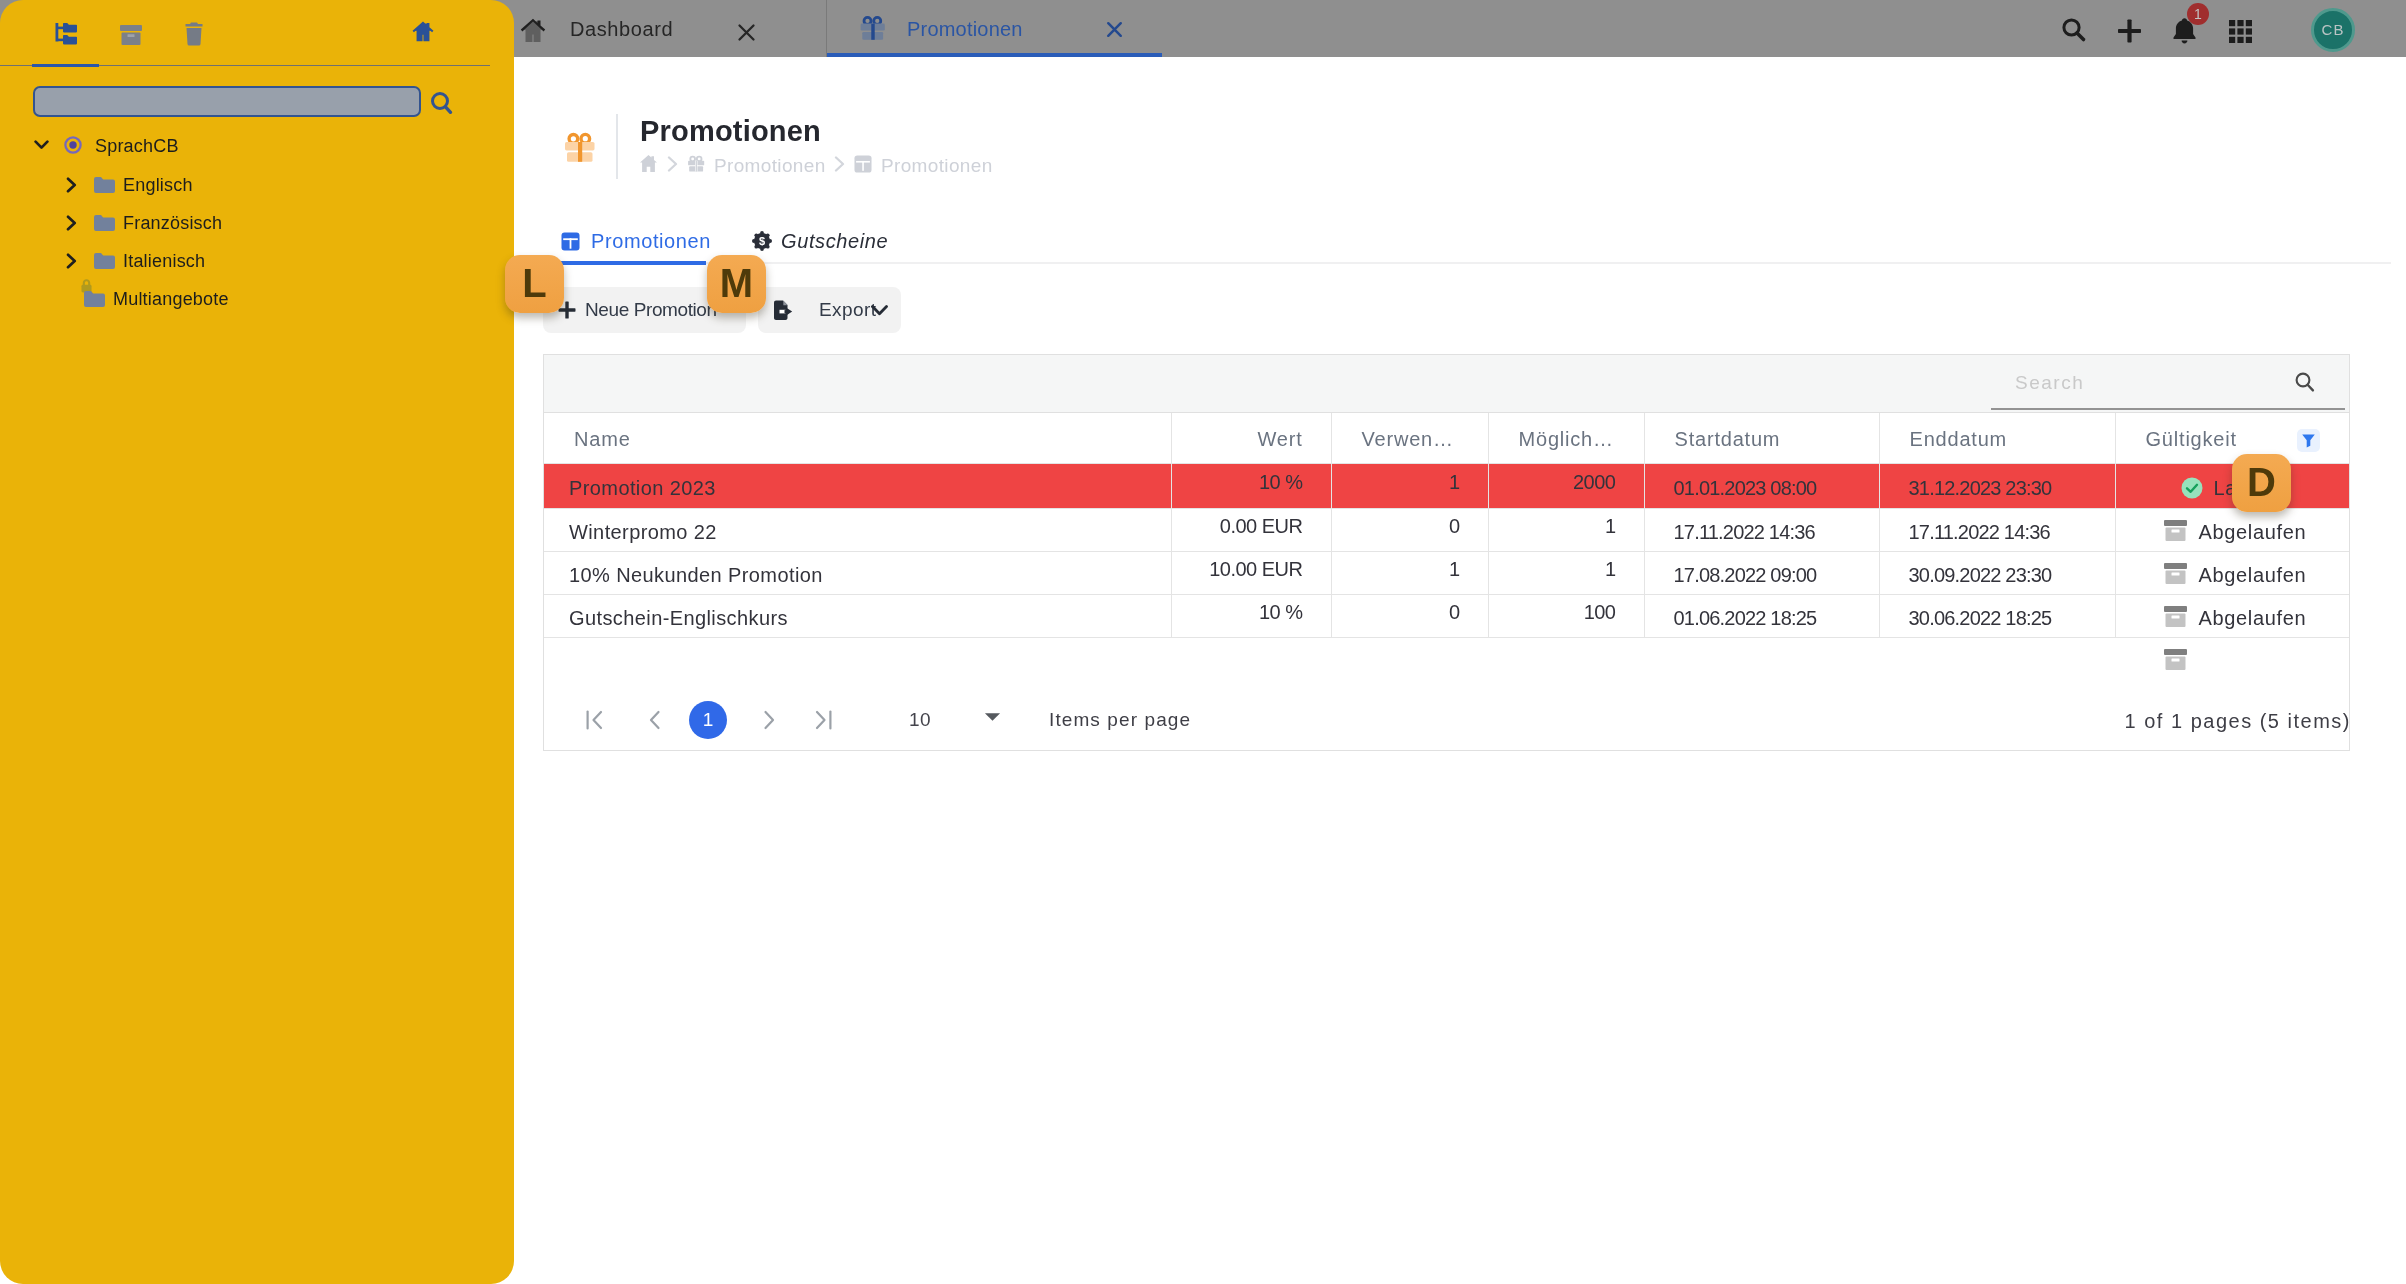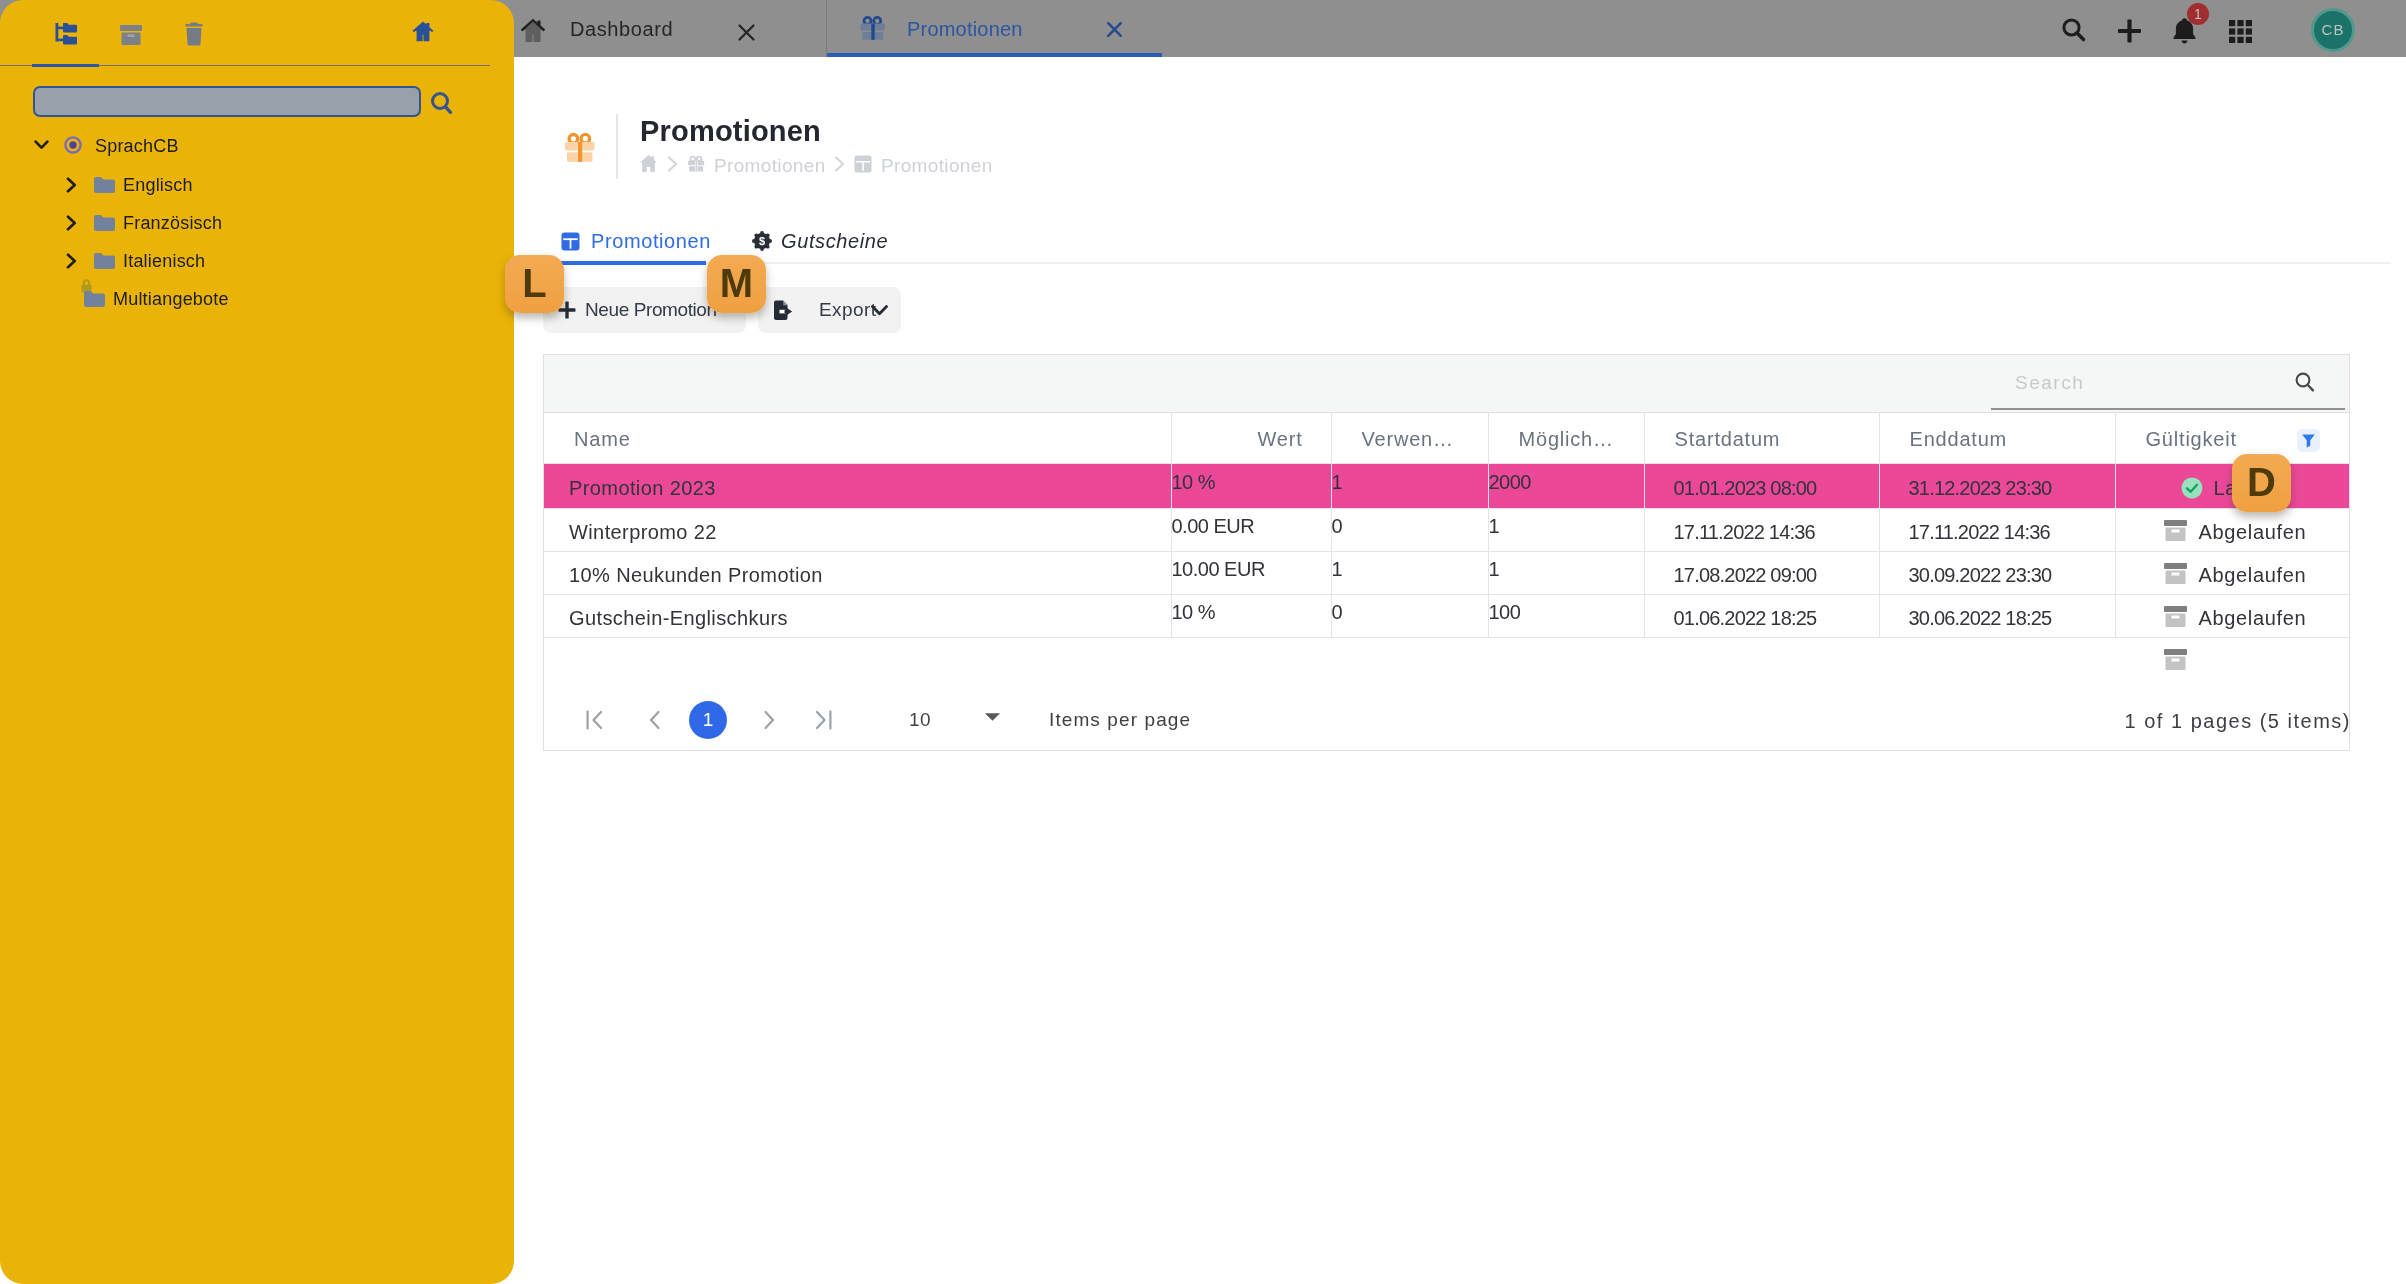--- a/index.html
+++ b/index.html
@@ -46,22 +46,22 @@
 #searchph { left:1471px; top:17px; font-size:19px; color:#c9c9c9; letter-spacing:1.5px; position:absolute; }
 #searchline { left:1447px; top:53px; width:354px; height:1.5px; background:#939393; position:absolute; }
 
 table.g { border-collapse:collapse; table-layout:fixed; width:1805px; }
 table.g col.c0{width:627px} table.g col.c1{width:160px} table.g col.c2{width:157px} table.g col.c3{width:156px} table.g col.c4{width:235px} table.g col.c5{width:236px} table.g col.c6{width:234px}
 table.g th { font-weight:normal; font-size:20px; color:#6a7380; text-align:left; border-right:1px solid #e4e4e4; border-bottom:1px solid #e4e4e4; height:50px; padding:3px 0 0 30px; letter-spacing:0.8px; }
 table.g th.r { text-align:right; padding:3px 28px 0 0; }
 table.g td { font-size:20px; color:#33333b; border-right:1px solid #e4e4e4; border-bottom:1px solid #e4e4e4; height:43px; padding:5px 0 0 25px; letter-spacing:0.4px; white-space:nowrap; overflow:hidden; }
 table.g td.dt { letter-spacing:-0.8px; padding-left:29px; }
 table.g td.r { letter-spacing:-0.5px; }
-table.g td.r { padding:5px 28px 12px 0; }
-table.g tr.hl td { background:#ec4899; height:45px; }
+table.g td.r { text-align:right; padding:5px 28px 12px 0; }
+table.g tr.hl td { background:#ef4444; height:45px; }
 table.g th:last-child, table.g td:last-child { border-right:none; }
 table.g tr.last td { border-bottom:1px solid #e4e4e4; }
 
 #gridfooter { left:0; top:326px; width:1805px; height:69px; background:#fff; position:absolute; }
 #pgcircle { left:145px; top:20px; width:38px; height:38px; border-radius:50%; background:#3069e8; color:#fff; font-size:19px; text-align:center; line-height:38px; position:absolute; }
 #itemsper { left:505px; top:28px; font-size:19px; color:#3e3e46; letter-spacing:1.1px; position:absolute; }
 #pagesinfo { right:-2px; top:29px; font-size:20px; color:#3e3e46; letter-spacing:1.5px; position:absolute; }
 #tensel { left:365px; top:28px; font-size:19px; color:#44444c; letter-spacing:0.5px; position:absolute; }
 table.g td.gcell { padding-left:83px; letter-spacing:0.65px; }
 table.g #g1 { padding-left:98px; }

